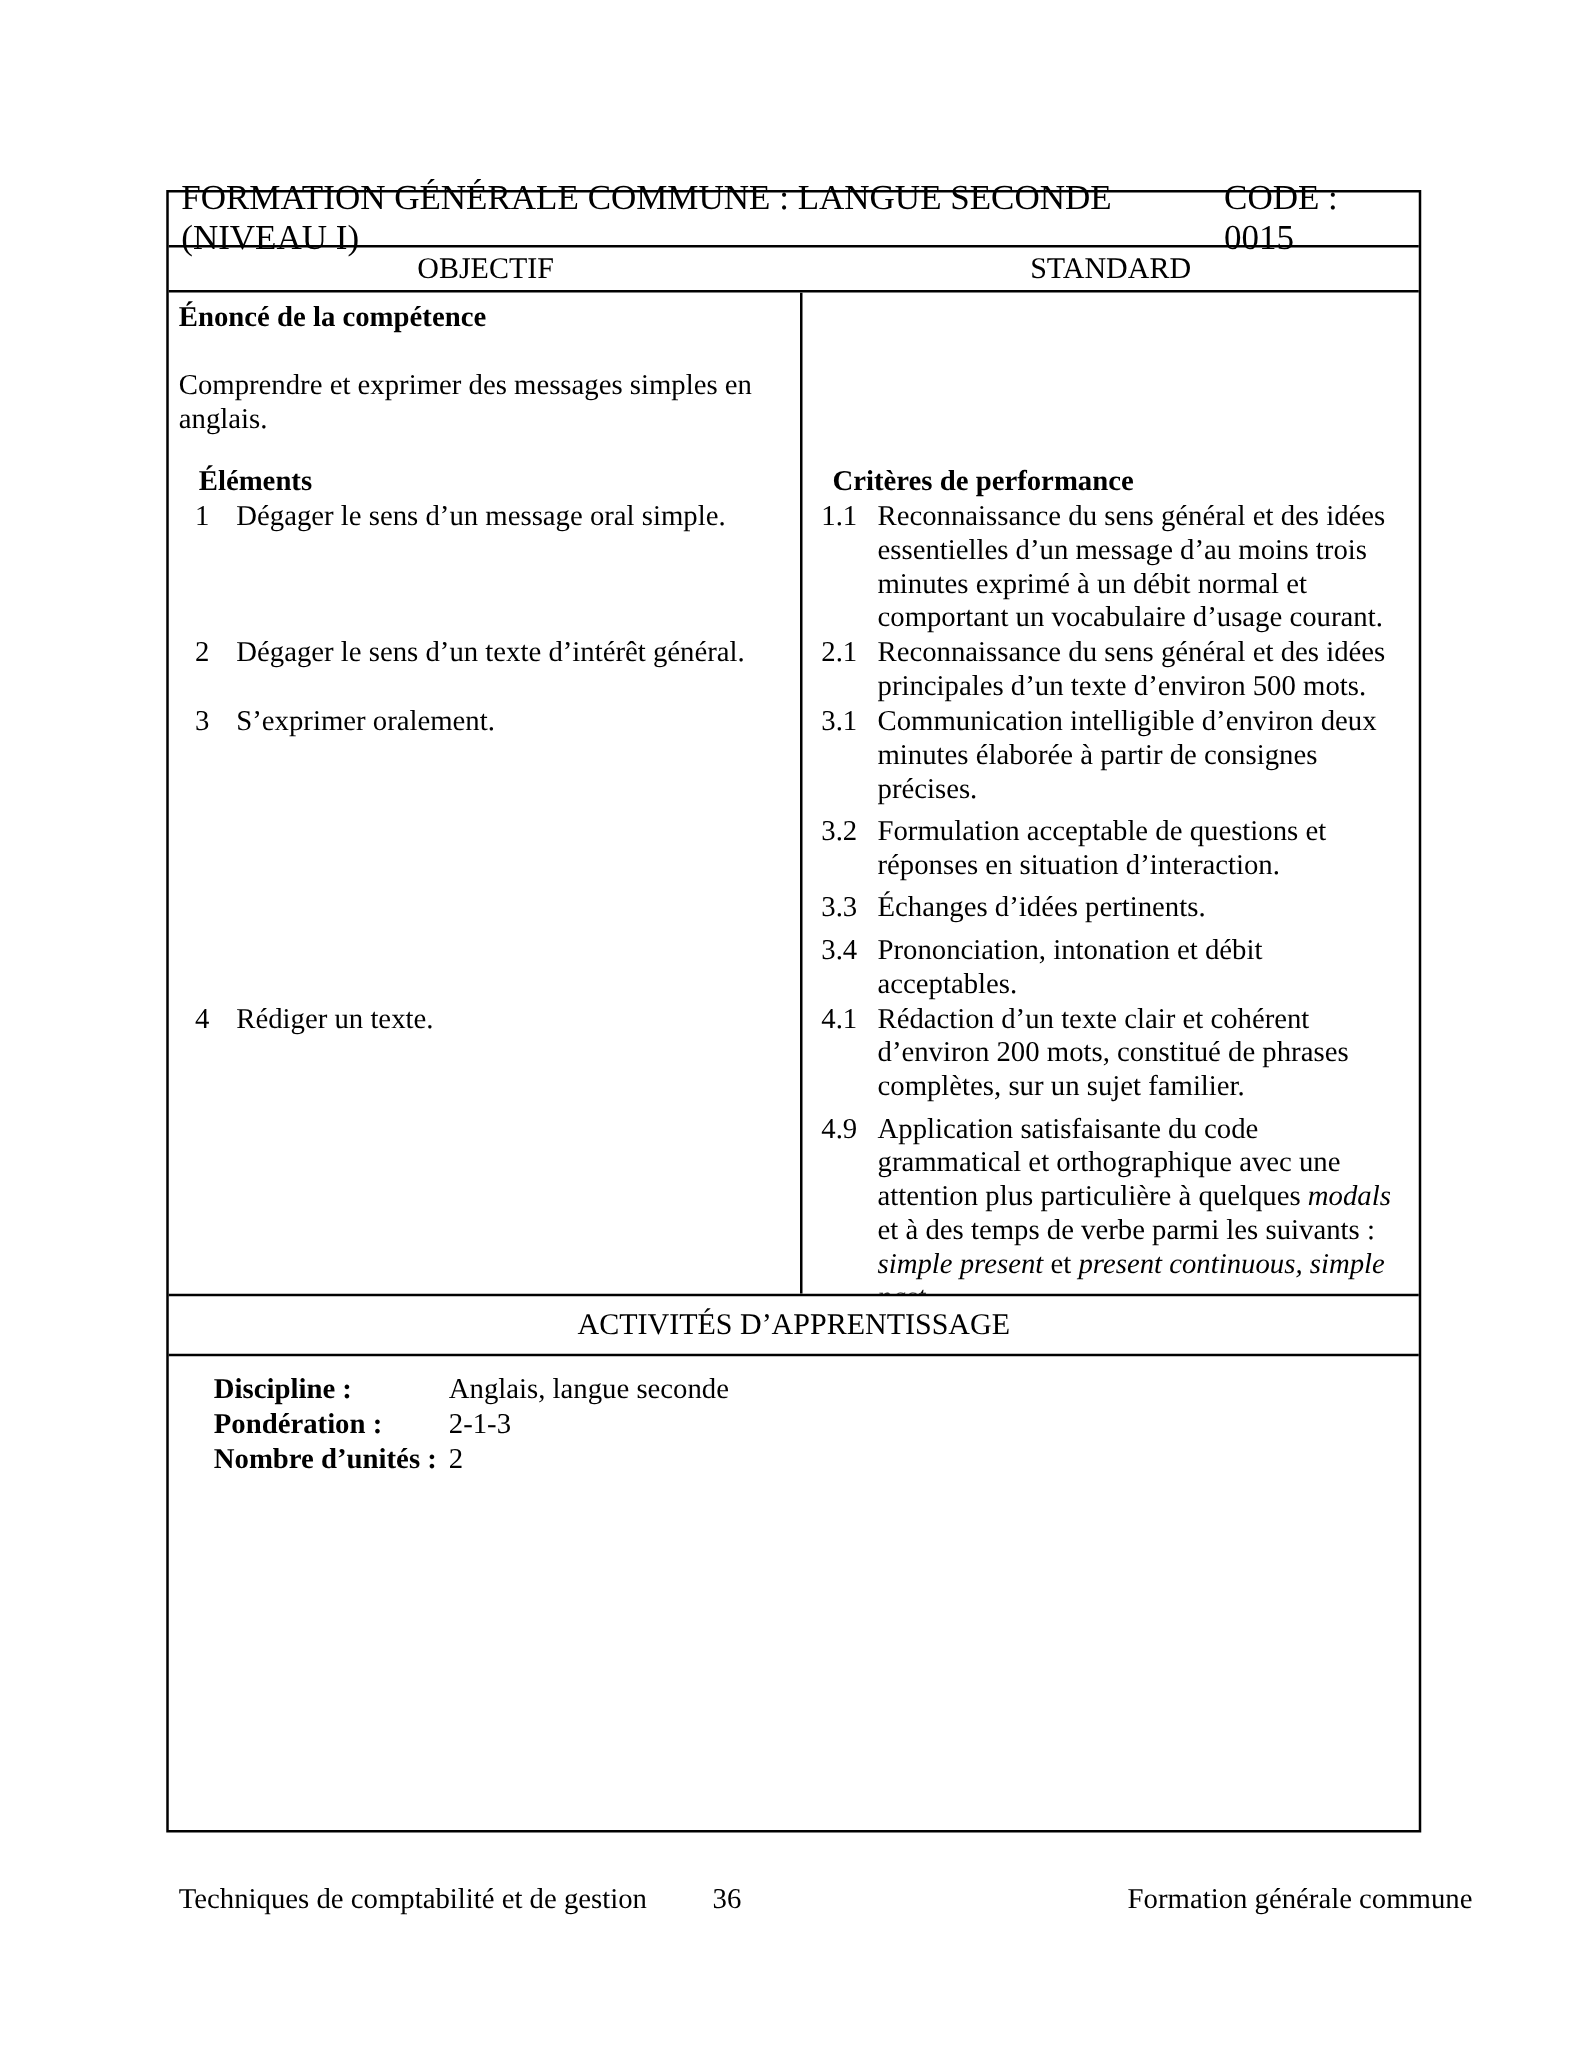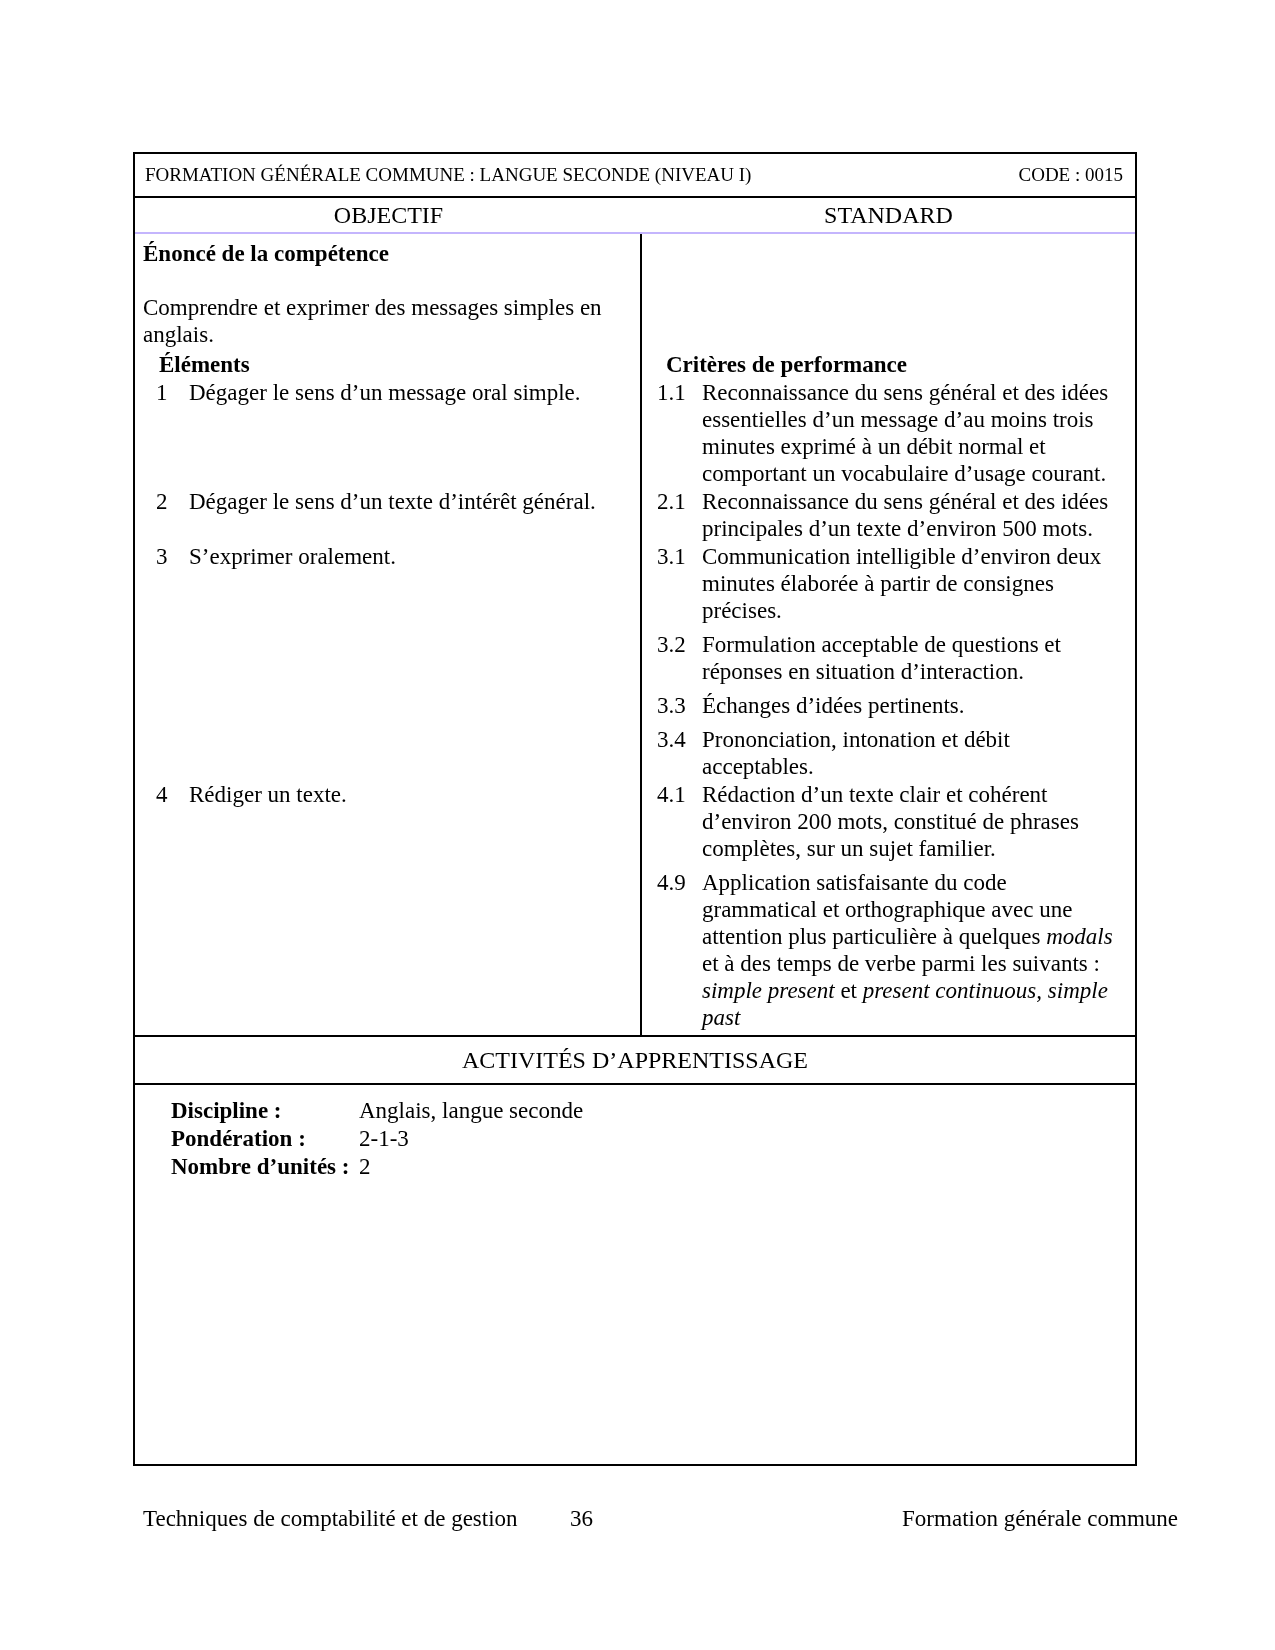--- a/index.html
+++ b/index.html
@@ -19,25 +19,25 @@
     box-sizing:border-box;
     display:flex;flex-direction:column;
     background:#fff;
   }
   .row-title{
     height:44px;flex:0 0 44px;
     border-bottom:2px solid #000;
     box-sizing:border-box;
     display:flex;justify-content:space-between;align-items:center;
     padding:0 12px 0 10px;
-    font-size:19px;
+    font-size:28px;
   }
   .row-cols{
     height:36px;flex:0 0 36px;
-    border-bottom:2px solid #c4b5fd;
+    border-bottom:2px solid #000000;
     box-sizing:border-box;
     display:flex;align-items:center;
     font-size:24px;
   }
   .row-cols .col-l{width:507px;text-align:center;box-sizing:border-box;}
   .row-cols .col-r{flex:1;text-align:center;}
   .row-body{
     flex:0 0 803px;height:803px;
     border-bottom:2px solid #000;
     box-sizing:border-box;
@@ -49,21 +49,21 @@
     padding-top:6px;
     font-size:23px;line-height:27px;
     overflow:hidden;
   }
   .body-divider{
     position:absolute;left:505px;top:0;bottom:0;width:2px;background:#000;
   }
   .cell-l{grid-column:1;padding:0 36px 0 8px;box-sizing:border-box;}
   .cell-r{grid-column:2;padding:0 8px 0 15px;box-sizing:border-box;}
   .bold{font-weight:bold;}
-  .headings-offset{margin-top:2px;padding-left:24px;}
+  .headings-offset{margin-top:22px;padding-left:24px;}
   .enonce-heading{font-weight:bold;margin-bottom:27px;}
   .elem-item{display:grid;grid-template-columns:33px 1fr;padding-left:13px;}
   .crit-group{display:flex;flex-direction:column;row-gap:7px;}
   .crit-item{display:grid;grid-template-columns:45px 1fr;}
   .it{font-style:italic;}
   .row-activ{
     height:48px;flex:0 0 48px;
     border-bottom:2px solid #000;
     box-sizing:border-box;
     display:flex;align-items:center;justify-content:center;

